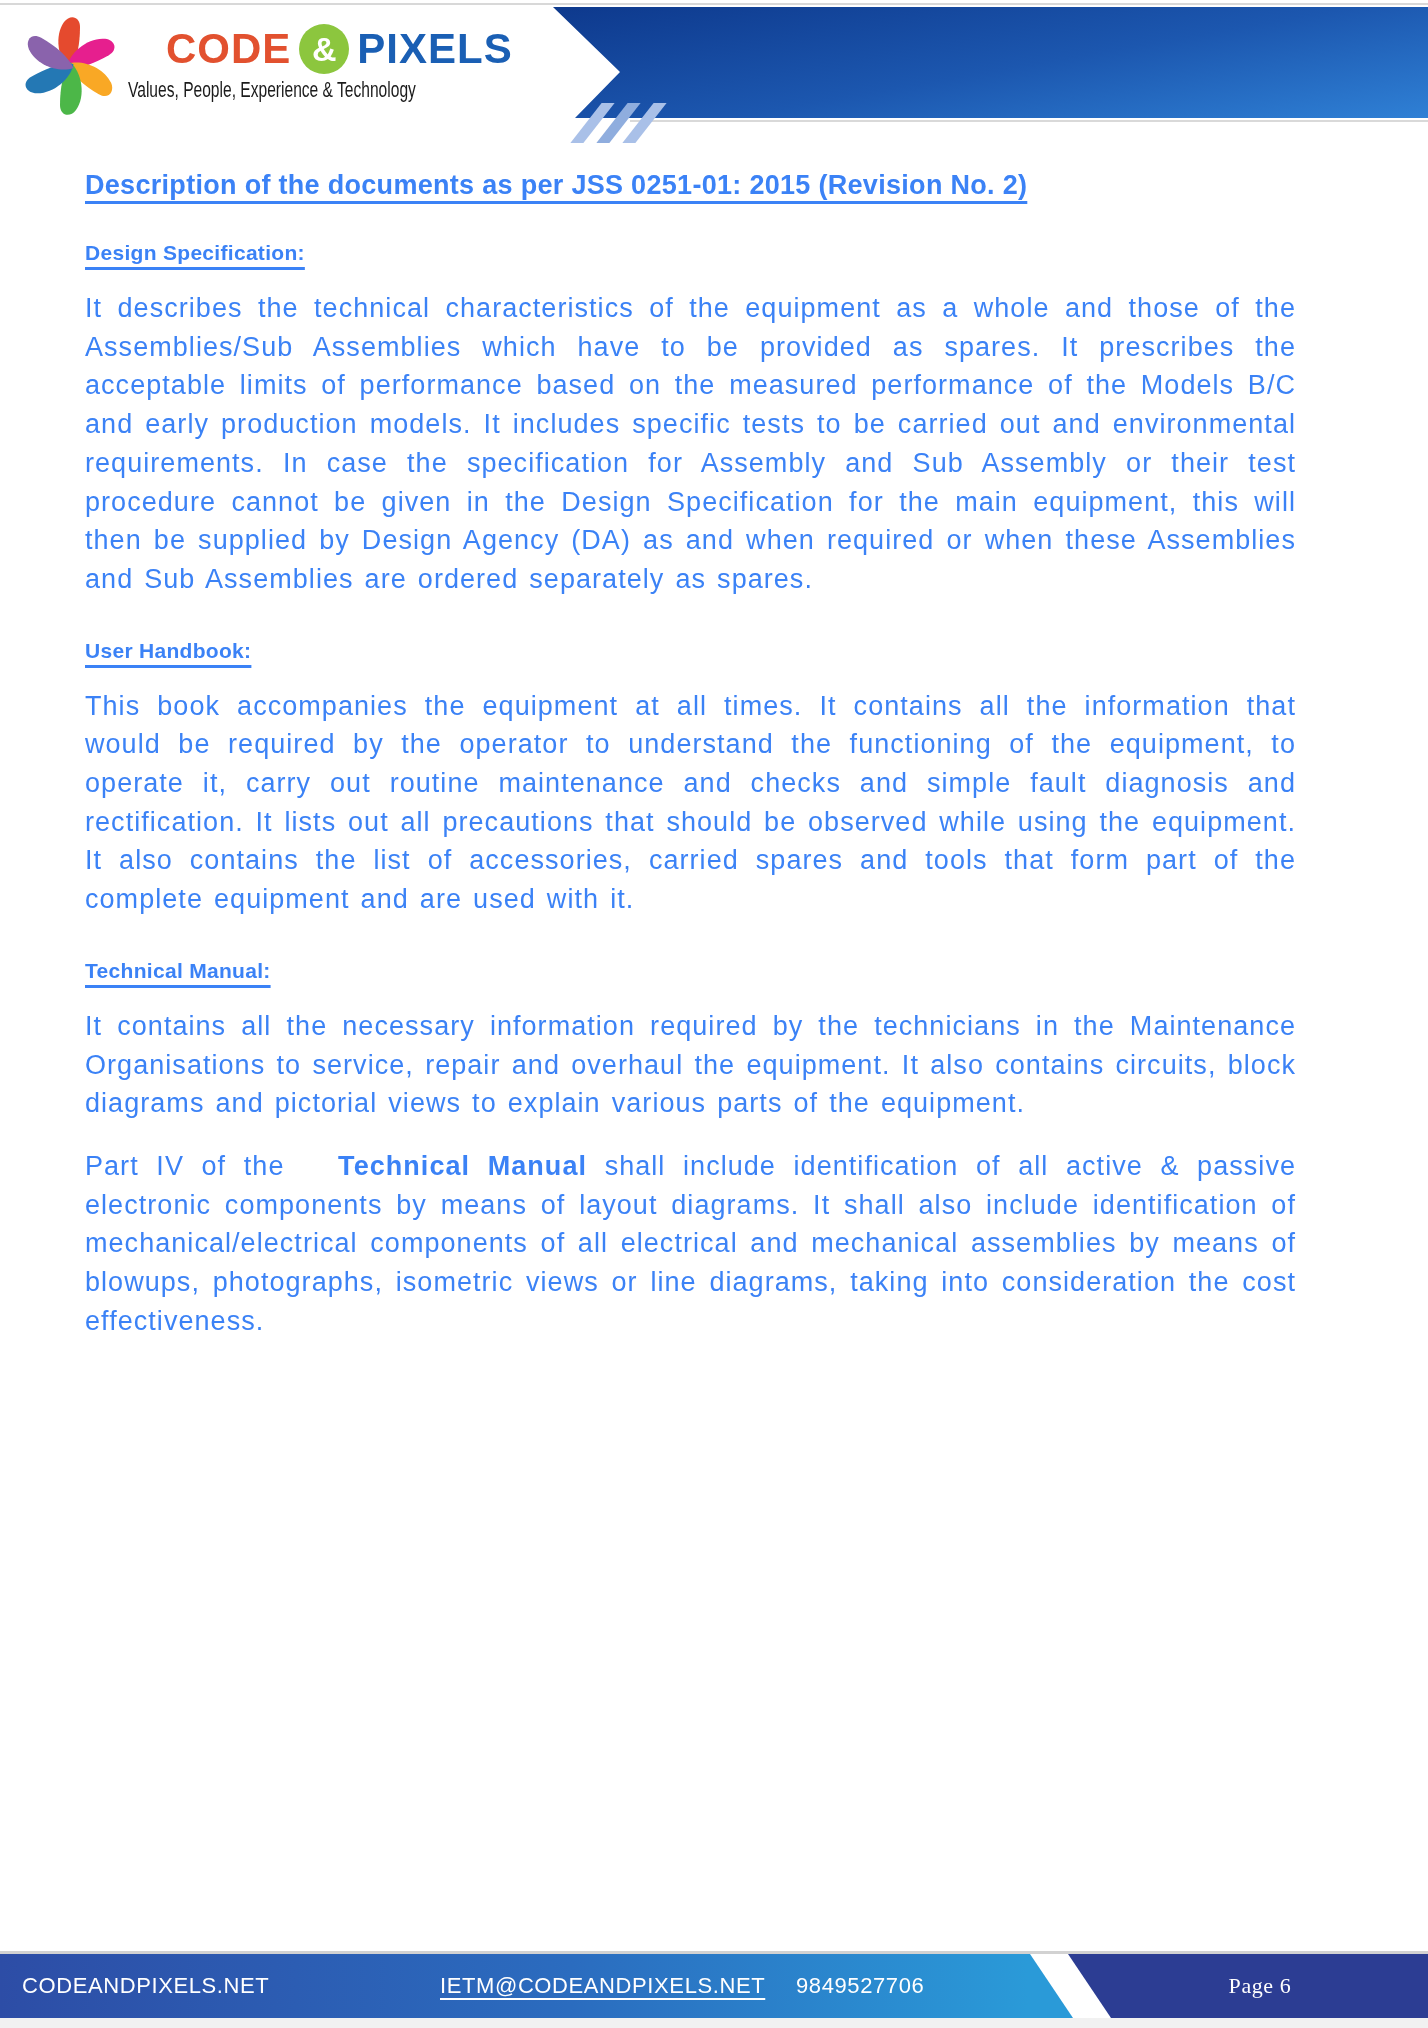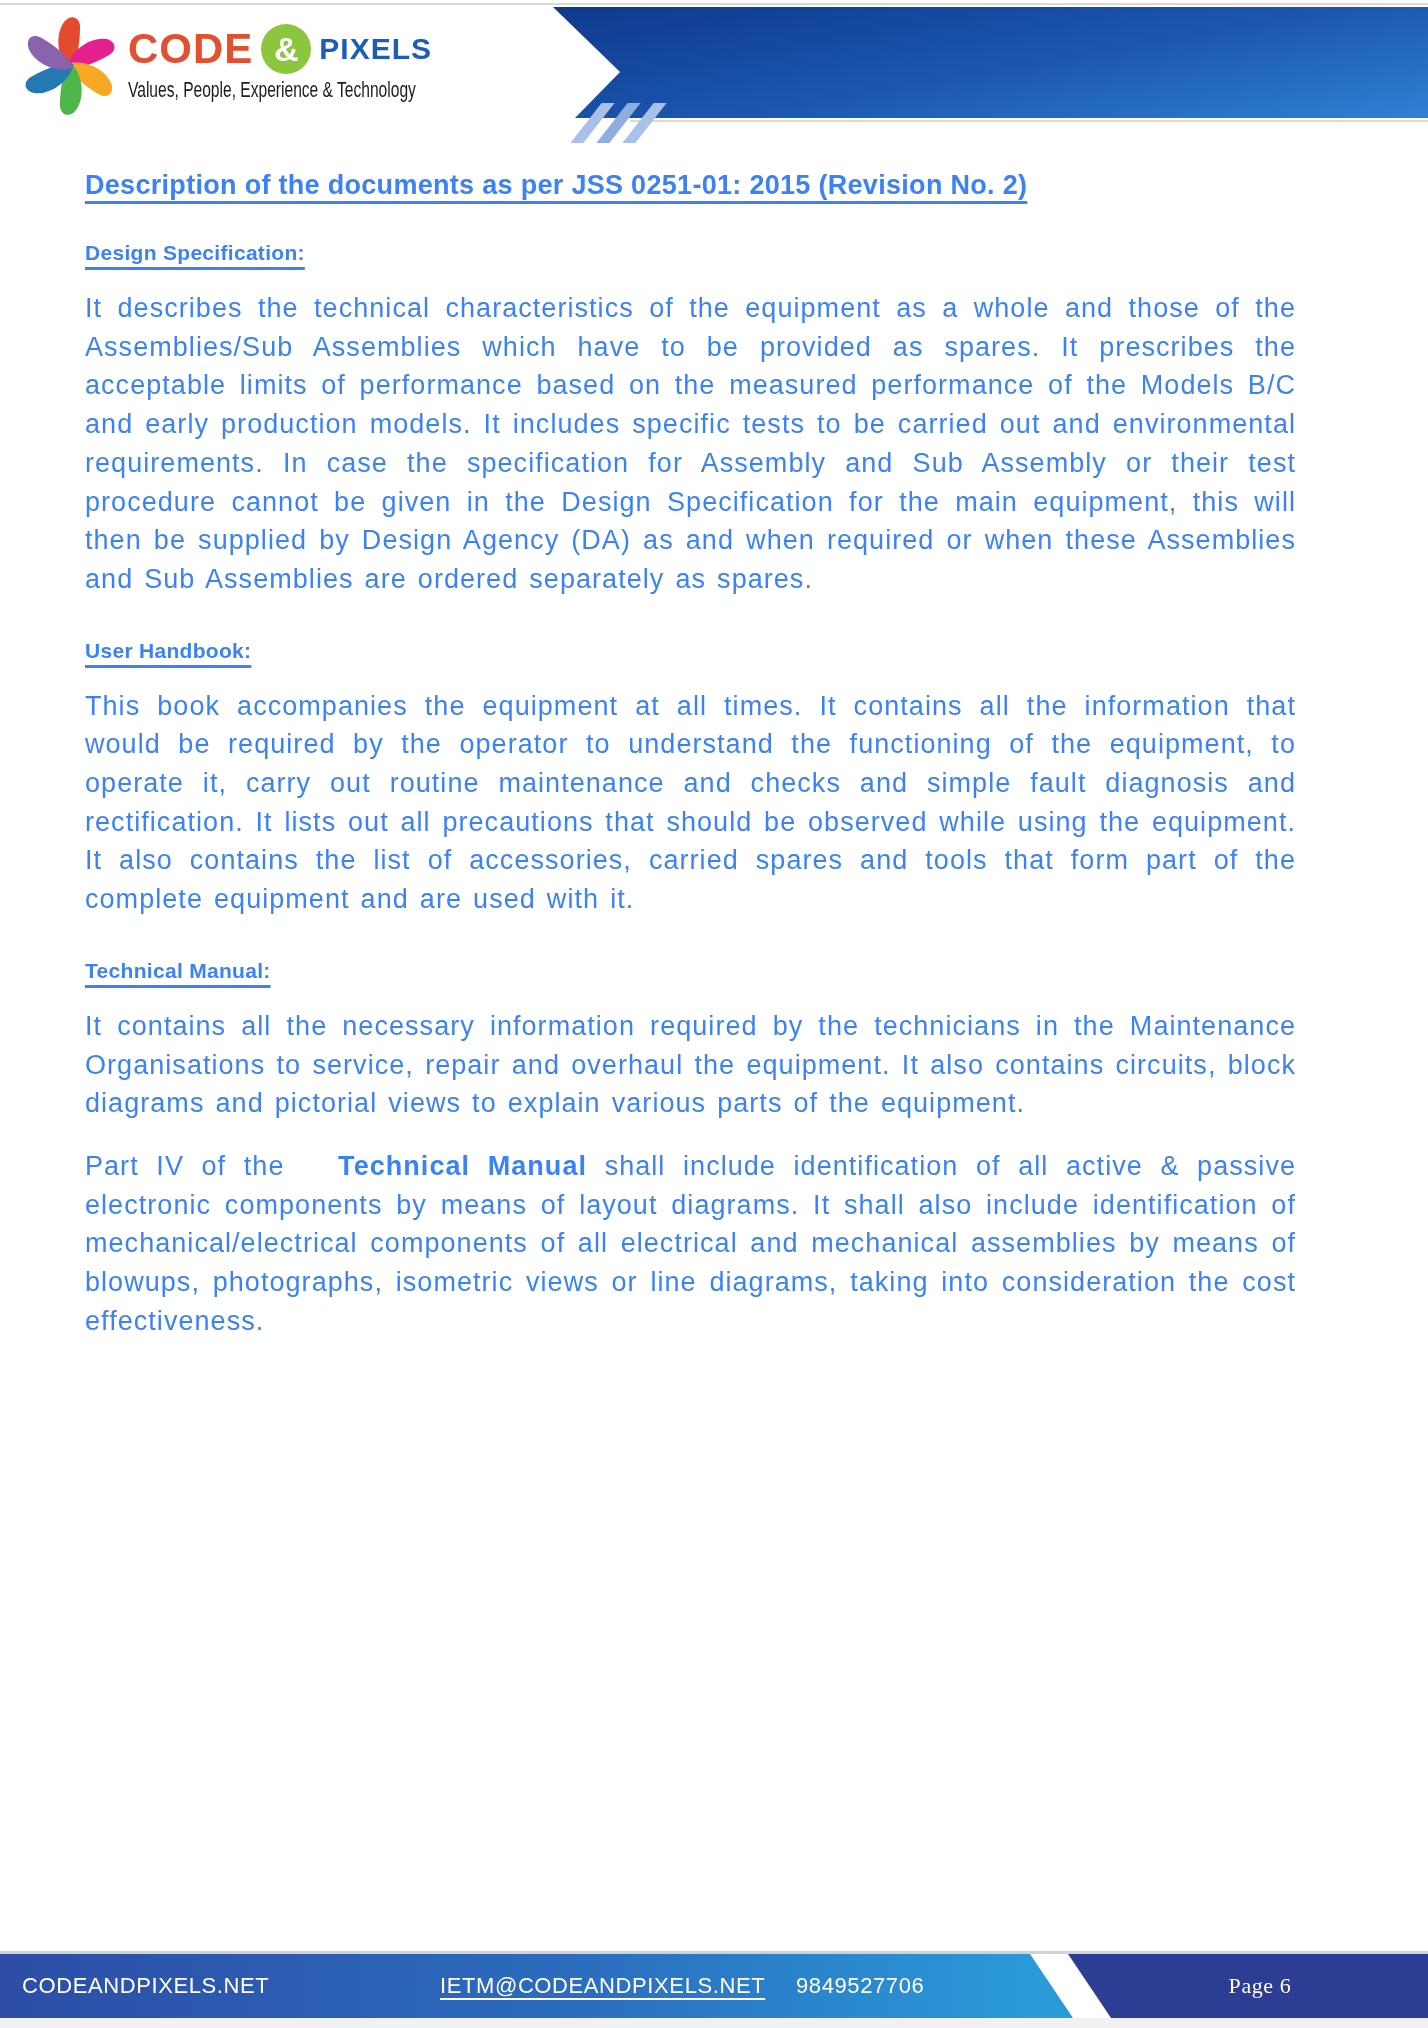--- a/index.html
+++ b/index.html
@@ -19,27 +19,27 @@
   }
   .banner-shadow { position:absolute; left:630px; top:120px; width:798px; height:2px; background:#d9d9d9; }
   .stripe { position:absolute; width:13px; height:40px; transform:skewX(-38deg); }
   .stripe.s1 { left:586px; top:103px; background:#a9c0e8; }
   .stripe.s2 { left:612px; top:103px; background:#8fadde; }
   .stripe.s3 { left:638px; top:103px; background:#a9c0e8; }
 
   .logo-mark { position:absolute; left:14px; top:8px; }
   .brand { position:absolute; left:128px; top:24px; }
   .brand-row { display:flex; align-items:center; gap:8px; }
-  .brand-code { font-size:42px; font-weight:bold; color:#e2512f; letter-spacing:1px; }
+  .brand-code { font-size:42px; font-weight:bold; color:#e2512f; letter-spacing:1px;margin-left:38px; }
   .amp-badge {
     width:50px; height:50px; border-radius:50%; background:#8cc63e;
     display:flex; align-items:center; justify-content:center;
   }
   .amp-badge span { color:#ffffff; font-size:34px; font-weight:bold; }
-  .brand-pixels { font-size:30px; font-weight:bold; color:#1a5fb4; letter-spacing:1px; }
+  .brand-pixels { font-size:42px; font-weight:bold; color:#1a5fb4; letter-spacing:1px; }
   .tagline {
     margin-top:4px; font-size:19px; font-weight:500; color:#1b1b1b;
     transform:scale(0.82,1.12); transform-origin:left top; white-space:nowrap;
   }
 
   
   .content { position:absolute; left:85px; top:170px; width:1211px; color:#3b82f6; }
   .doc-title {
     font-size:27px; font-weight:bold; letter-spacing:0.3px;
     text-decoration:underline; text-decoration-thickness:2.5px; text-underline-offset:7px;

